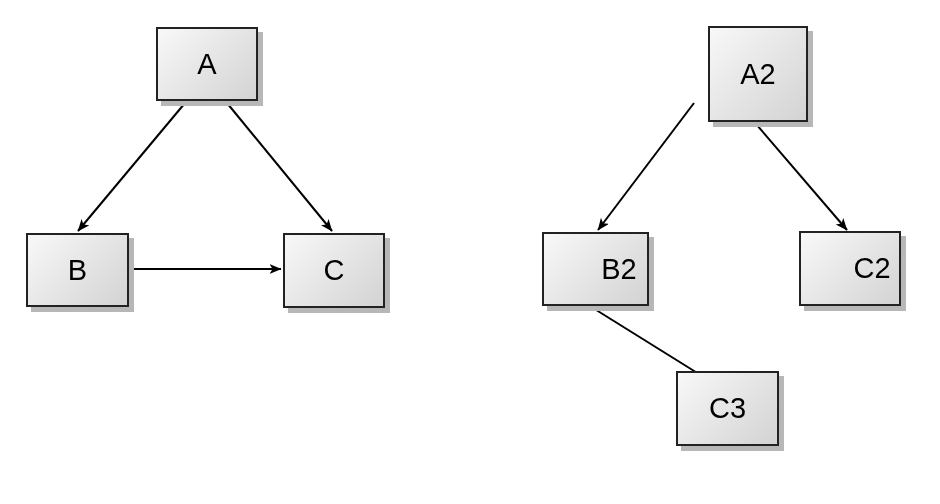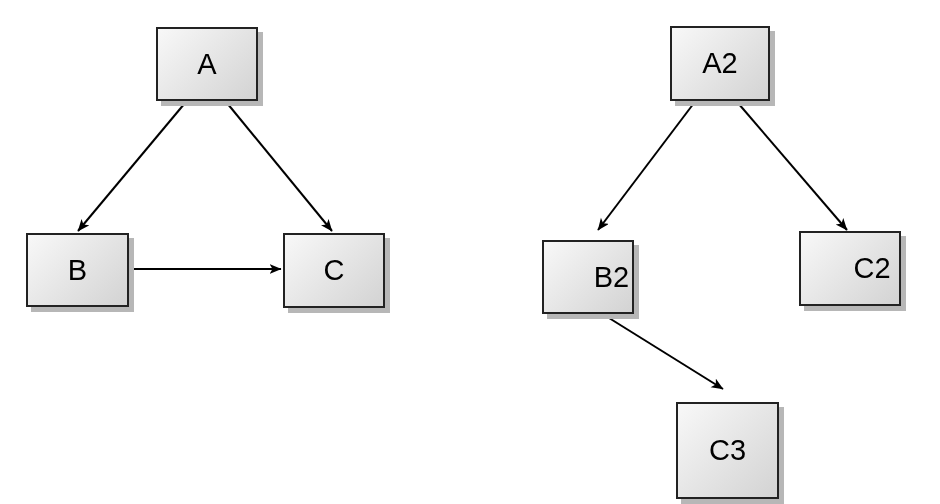--- a/index.html
+++ b/index.html
@@ -61,26 +61,26 @@
         <span>A</span>
       </div>
       <div class="node" style="left: 26px; top: 233px; width: 103px; height: 74px;">
         <span>B</span>
       </div>
       <div class="node" style="left: 283px; top: 233px; width: 102px; height: 75px;">
         <span>C</span>
       </div>
     </div>
     <div>
-      <div class="node" style="left: 670px; top: 26px; width: 100px; height: 75px;">
+      <div class="node" style="left: 708px; top: 26px; width: 100px; height: 96px;">
         <span>A2</span>
       </div>
-      <div class="node" style="left: 542px; top: 240px; width: 92px; height: 74px; padding-left: 47px;">
+      <div class="node" style="left: 542px; top: 232px; width: 107px; height: 74px; padding-left: 47px;">
         <span>B2</span>
       </div>
       <div class="node" style="left: 799px; top: 231px; width: 102px; height: 75px; padding-left: 44px;">
         <span>C2</span>
       </div>
-      <div class="node" style="left: 676px; top: 402px; width: 103px; height: 97px; text-align: right;">
+      <div class="node" style="left: 676px; top: 371px; width: 103px; height: 75px; text-align: right;">
         <span>C3</span>
       </div>
     </div>
   </div>
 
 </body></html>

